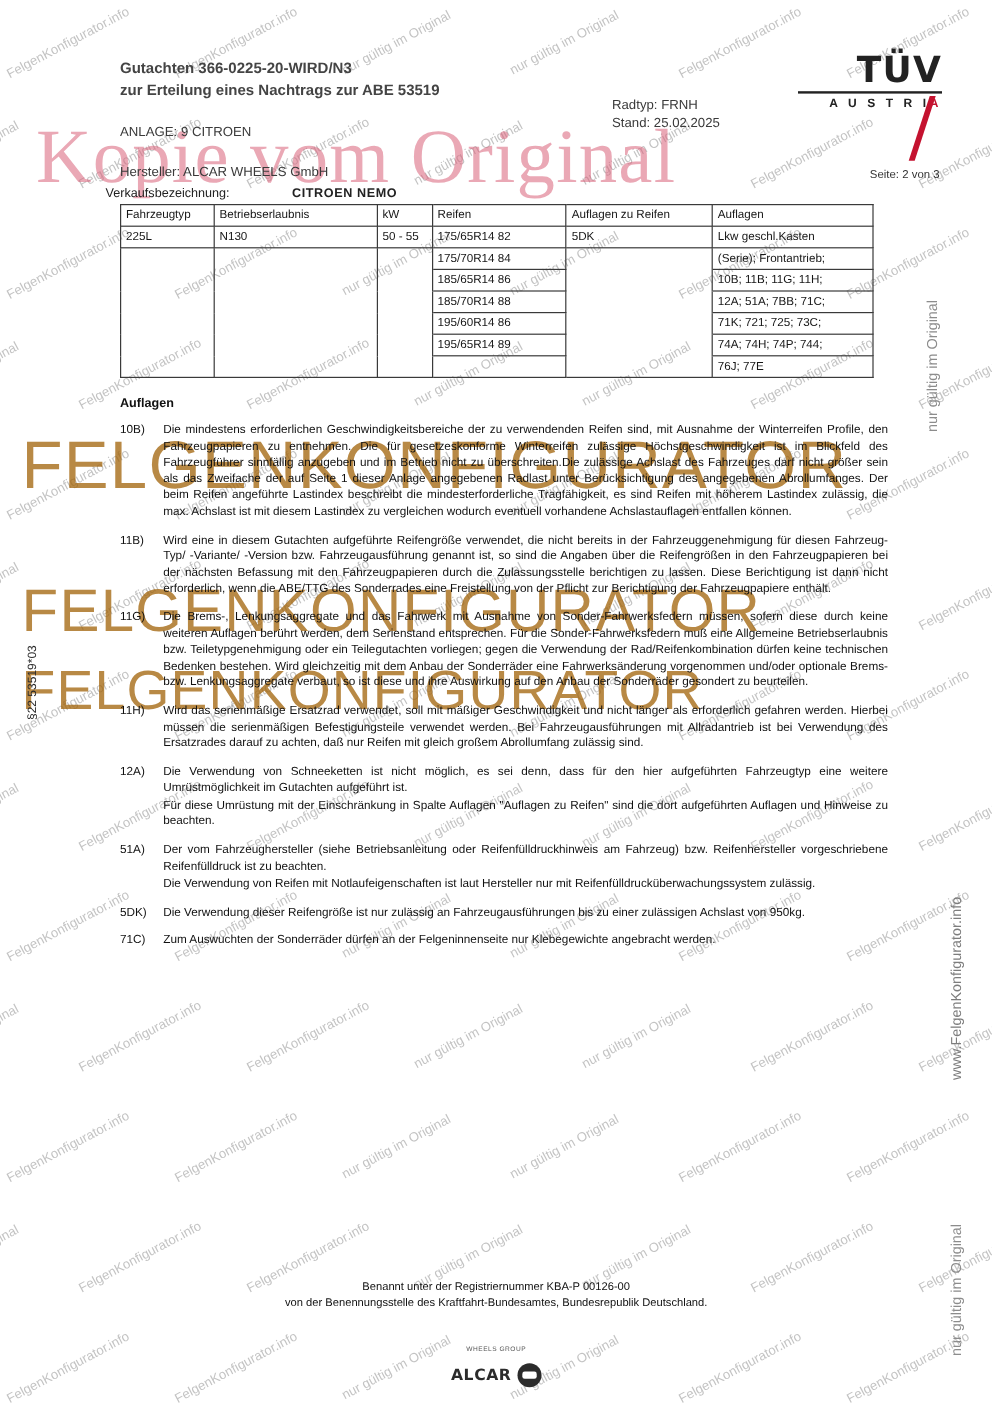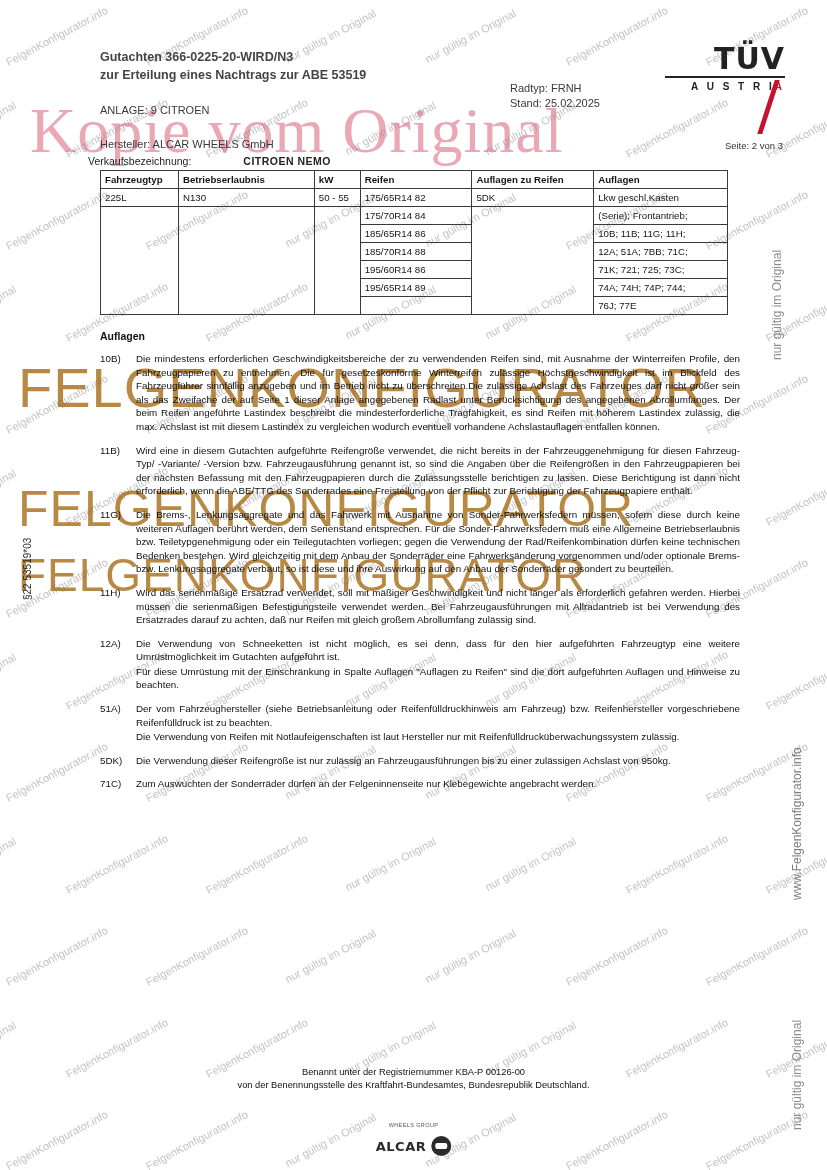--- a/index.html
+++ b/index.html
@@ -162,21 +162,21 @@
     color: #161616;
   }
   table.spec th, table.spec td {
     border: 1px solid #3a3a3a;
     padding: 2px 4px;
     text-align: left;
     vertical-align: top;
     line-height: 13px;
     background: transparent;
   }
-  table.spec th { font-weight: bold; }
+  table.spec th { font-weight: normal; }
   .c-typ   { width: 78px; }
   .c-be    { width: 136px; }
   .c-kw    { width: 46px; }
   .c-reif  { width: 112px; }
   .c-aufzu { width: 122px; }
   .c-aufl  { width: 134px; }
   .nb { border-top: none !important; border-bottom: none !important; }
   .nb-last { border-top: none !important; }
 
   

